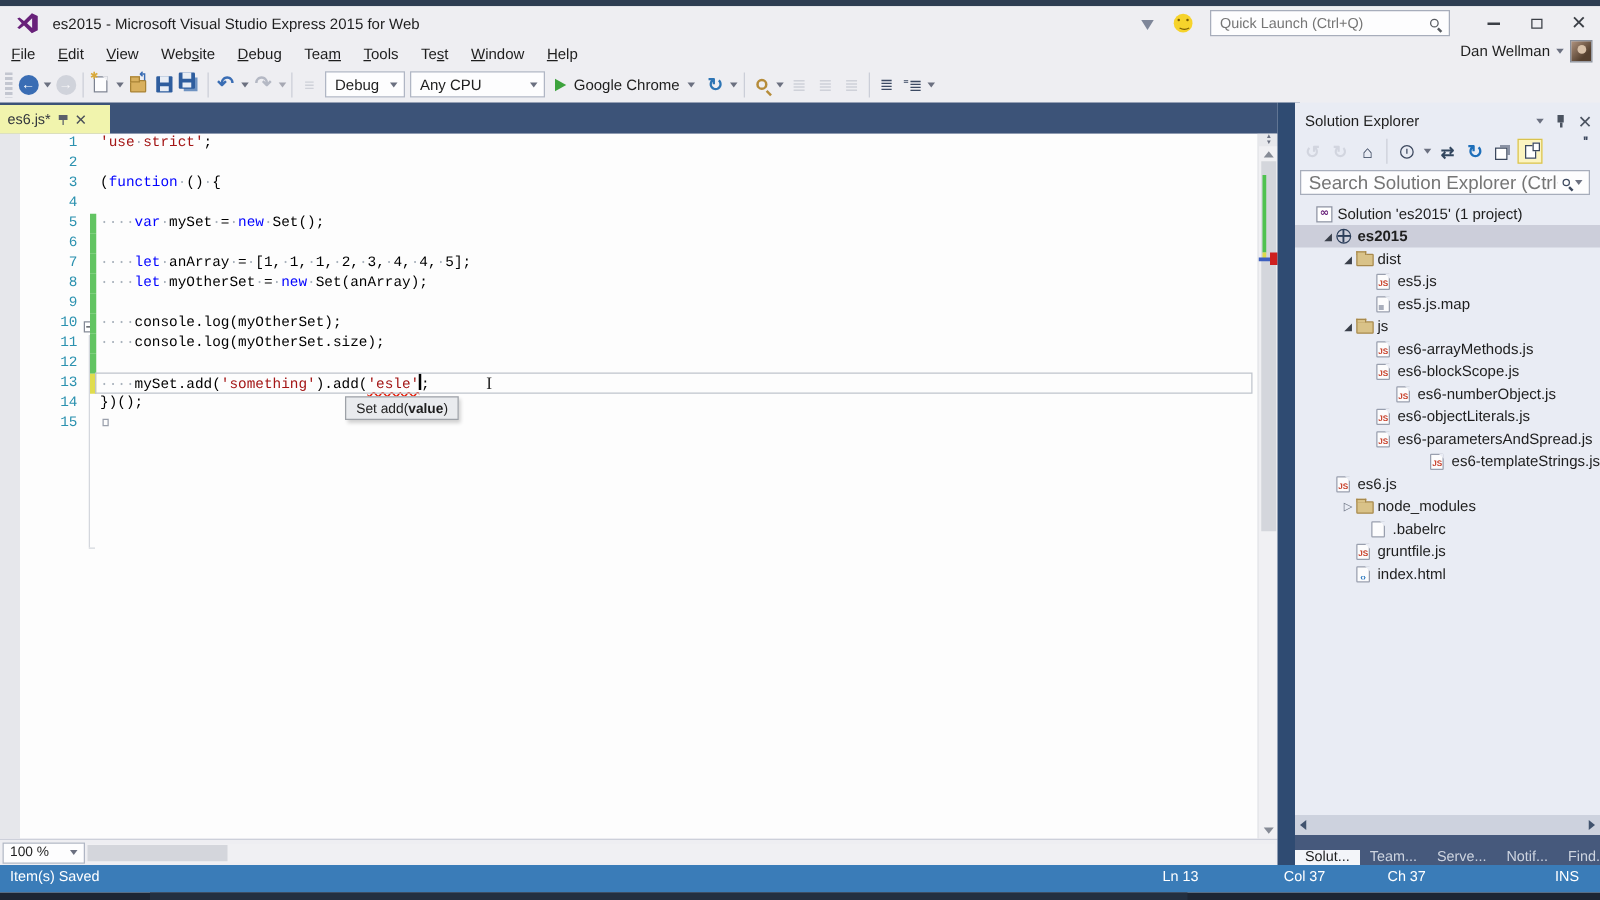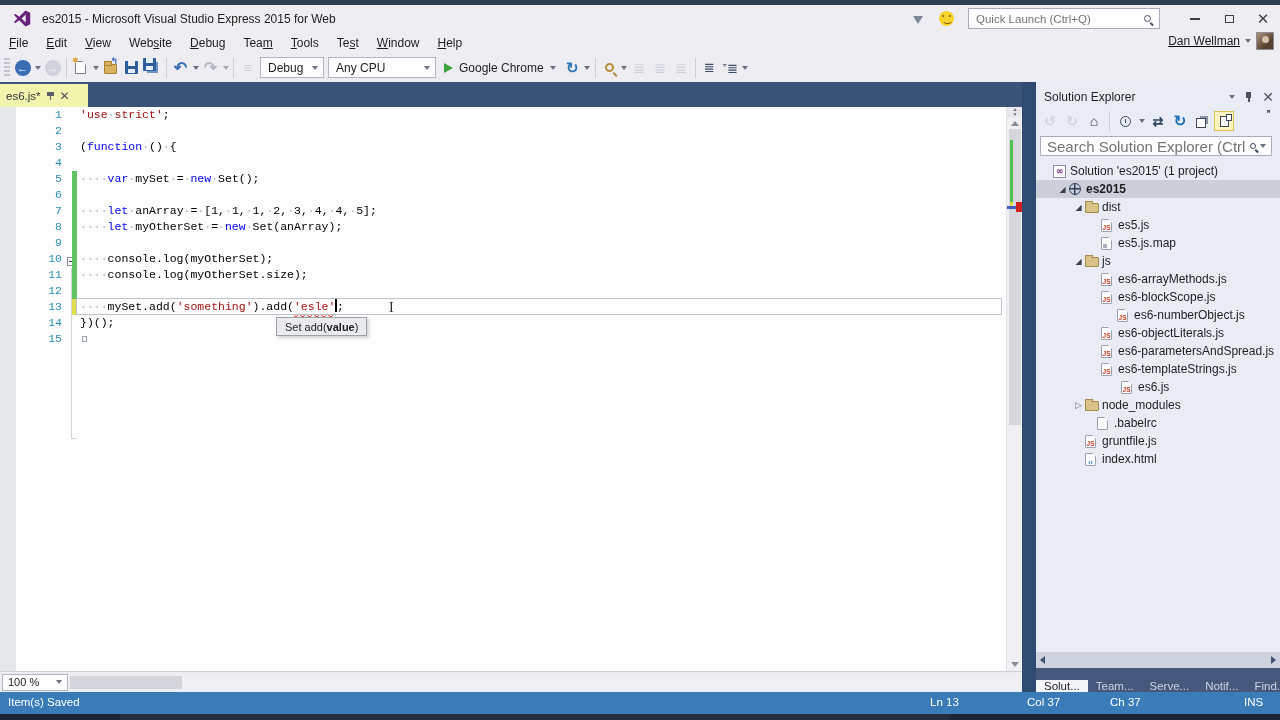--- a/index.html
+++ b/index.html
@@ -24,21 +24,21 @@
   .winbtn { width:34px; height:23px; display:flex; align-items:center; justify-content:center; color:#3b3f46; font-size:13px; }
   .winbtn .bar { width:10px; height:2px; background:#3b3f46; }
   .winbtn .rest { width:9px; height:8px; border:1.5px solid #3b3f46; position:relative; background:#eeeef2;}
   .winbtn .rest::before { content:''; position:absolute; left:1px; top:-4px; width:9px; height:8px; border:1.5px solid #3b3f46; z-index:-1;}
   .winbtn .x { font-size:15px; line-height:10px; }
 
   
   .menurow { position:absolute; left:0; top:32px; width:1280px; height:21px; display:flex; align-items:center; }
   .menu-item { font-size:12px; color:#1e1e1e; padding:2px 9px; }
   .menu-item u { text-decoration:underline; }
-  .userarea { position:absolute; right:6px; top:30px; height:22px; display:flex; align-items:center; gap:5px;text-decoration:underline; }
+  .userarea { position:absolute; right:6px; top:30px; height:22px; display:flex; align-items:center; gap:5px; }
   .username { font-size:12px; color:#1e1e1e; }
   .dd { width:0; height:0; border-left:3.5px solid transparent; border-right:3.5px solid transparent; border-top:4px solid #6b7080; }
   .avatar { width:18px; height:18px; background:linear-gradient(135deg,#b0937e,#55402f 70%); border:1px solid #8a8f9a; position:relative; }
   .avatar::before { content:''; position:absolute; left:5px; top:3px; width:7px; height:7px; border-radius:50%; background:#d8c0a8; }
 
   
   .toolbar { position:absolute; left:0; top:53px; width:1280px; height:29px; display:flex; align-items:center; padding-left:2px; }
   .grip { width:6px; height:20px; margin:0 2px; background:repeating-linear-gradient(180deg,#c3c6d0 0 2px,transparent 2px 4px); }
   .tbi { width:21px; height:21px; display:flex; align-items:center; justify-content:center; position:relative; flex:none; }
   .tsep { width:1px; height:20px; background:#cbced8; margin:0 3px; flex:none;}
@@ -567,28 +567,28 @@
           </span>
           <span class="tlabel">es6-objectLiterals.js</span>
         </div>
         <div class="trow" style="padding-left: 52px;">
           <span class="texp"></span>
           <span class="ticon">
             <span class="pg i-js"></span>
           </span>
           <span class="tlabel">es6-parametersAndSpread.js</span>
         </div>
-        <div class="trow" style="padding-left: 52px;">
+        <div class="trow" style="padding-left: 52px; justify-content: flex-end;">
           <span class="texp"></span>
           <span class="ticon">
             <span class="pg i-js"></span>
           </span>
           <span class="tlabel">es6-templateStrings.js</span>
         </div>
-        <div class="trow" style="padding-left: 72px;">
+        <div class="trow" style="padding-left: 20px;">
           <span class="texp"></span>
           <span class="ticon">
             <span class="pg i-js"></span>
           </span>
           <span class="tlabel">es6.js</span>
         </div>
         <div class="trow" style="padding-left: 36px;">
           <span class="texp closed">▷</span>
           <span class="ticon">
             <span class="i-folder"></span>

